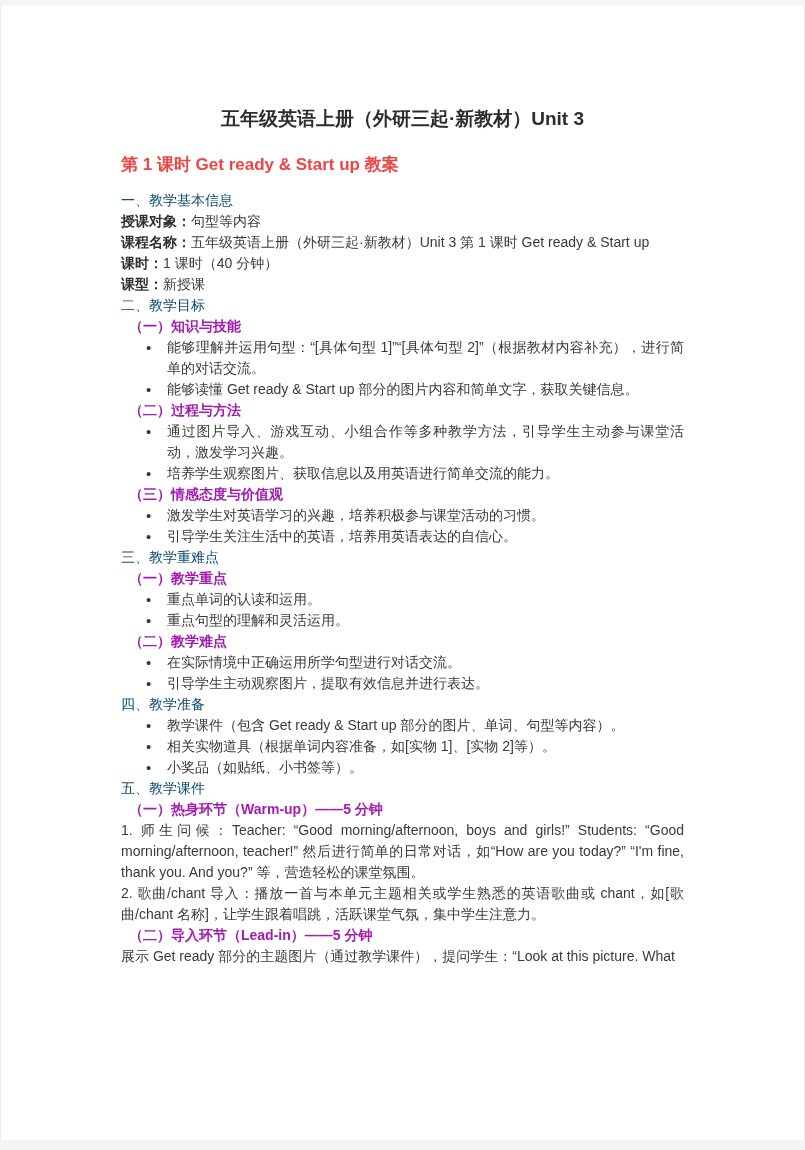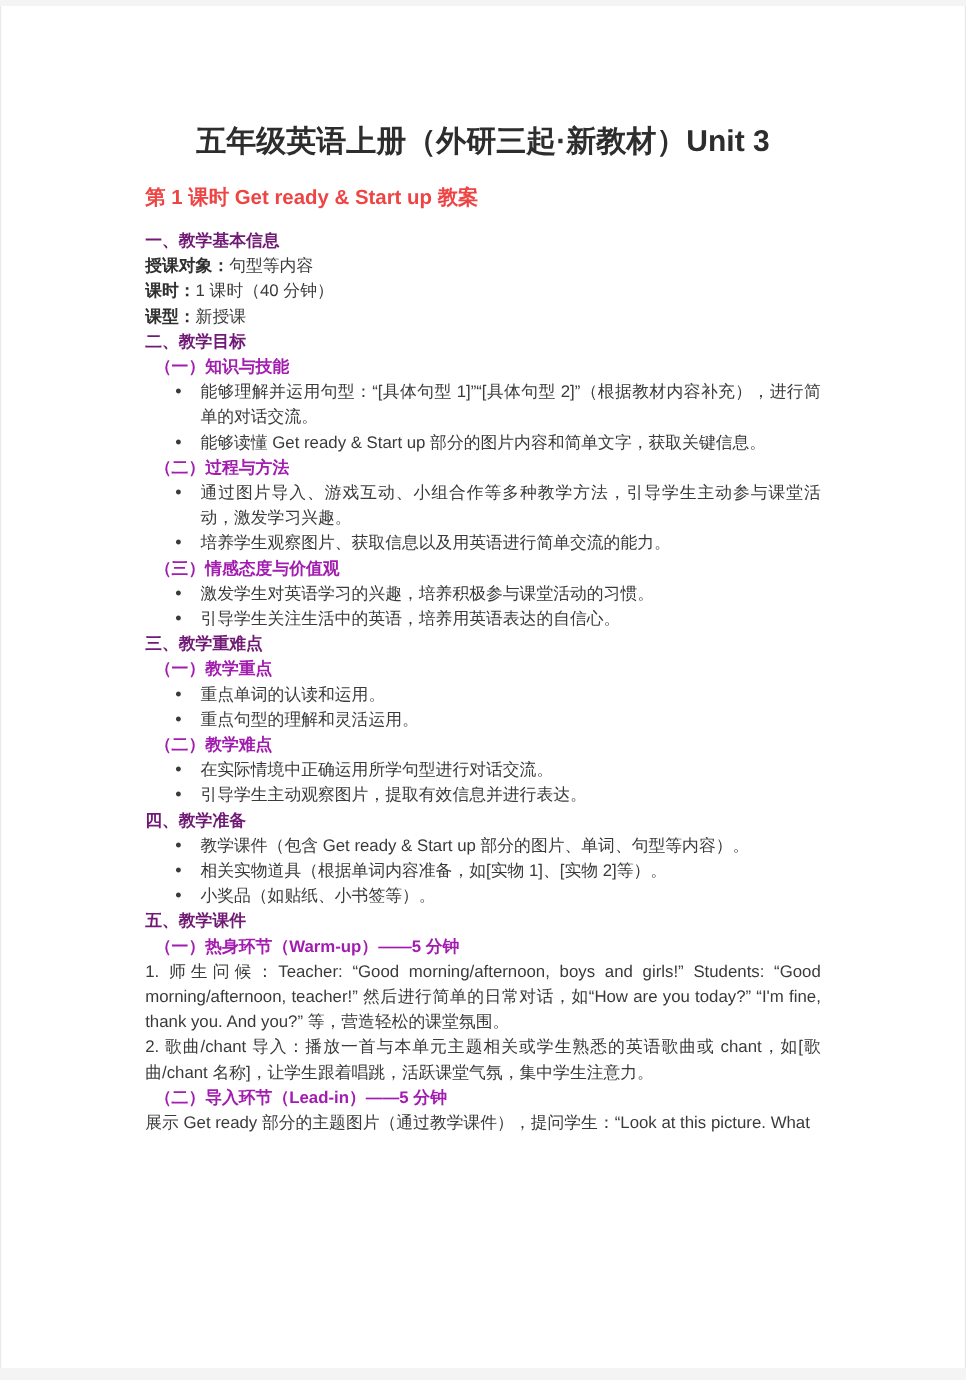--- a/index.html
+++ b/index.html
@@ -25,37 +25,37 @@
     border-left: 1px solid #e9e9e9;
     border-right: 1px solid #e9e9e9;
     padding: 100px 120px 0 120px;
     color: #3a3a3a;
     font-size: 14px;
     line-height: 21px;
     overflow: hidden;
   }
   .doc-title {
     text-align: center;
-    font-size: 25px;
+    font-size: 19px;
     line-height: 27px;
     font-weight: bold;
     color: #2d2d2d;
     margin-bottom: 20px;
   }
   .doc-subtitle {
     text-align: left;
     font-size: 17px;
     line-height: 25px;
     font-weight: bold;
     color: #ef4444;
     margin-bottom: 13px;
   }
   .h1 {
-    font-weight: bold;
-    color: #701a75;
+    font-weight: normal;
+    color: #0c4a6e;
   }
   .h2 {
     font-weight: bold;
     color: #a21caf;
     padding-left: 8px;
   }
   .info-line { }
   .info-line .label { font-weight: bold; color: #2f2f2f; }
   .info-line .value { }
   ul.bullets {
@@ -82,20 +82,23 @@
 
 <div class="viewport">
   <div class="paper">
 
     <div class="doc-title">五年级英语上册（外研三起·新教材）Unit 3</div>
     <div class="doc-subtitle">第 1 课时  Get ready &amp; Start up  教案</div>
 
     <div class="h1">一、教学基本信息</div>
     <div class="info-line">
       <span class="label">授课对象：</span><span class="value">句型等内容</span>
+    </div>
+    <div class="info-line">
+      <span class="label">课程名称：</span><span class="value">五年级英语上册（外研三起·新教材）Unit 3  第 1 课时  Get ready &amp; Start up</span>
     </div>
     <div class="info-line">
       <span class="label">课时：</span><span class="value">1 课时（40 分钟）</span>
     </div>
     <div class="info-line">
       <span class="label">课型：</span><span class="value">新授课</span>
     </div>
 
     <div class="h1">二、教学目标</div>
 

